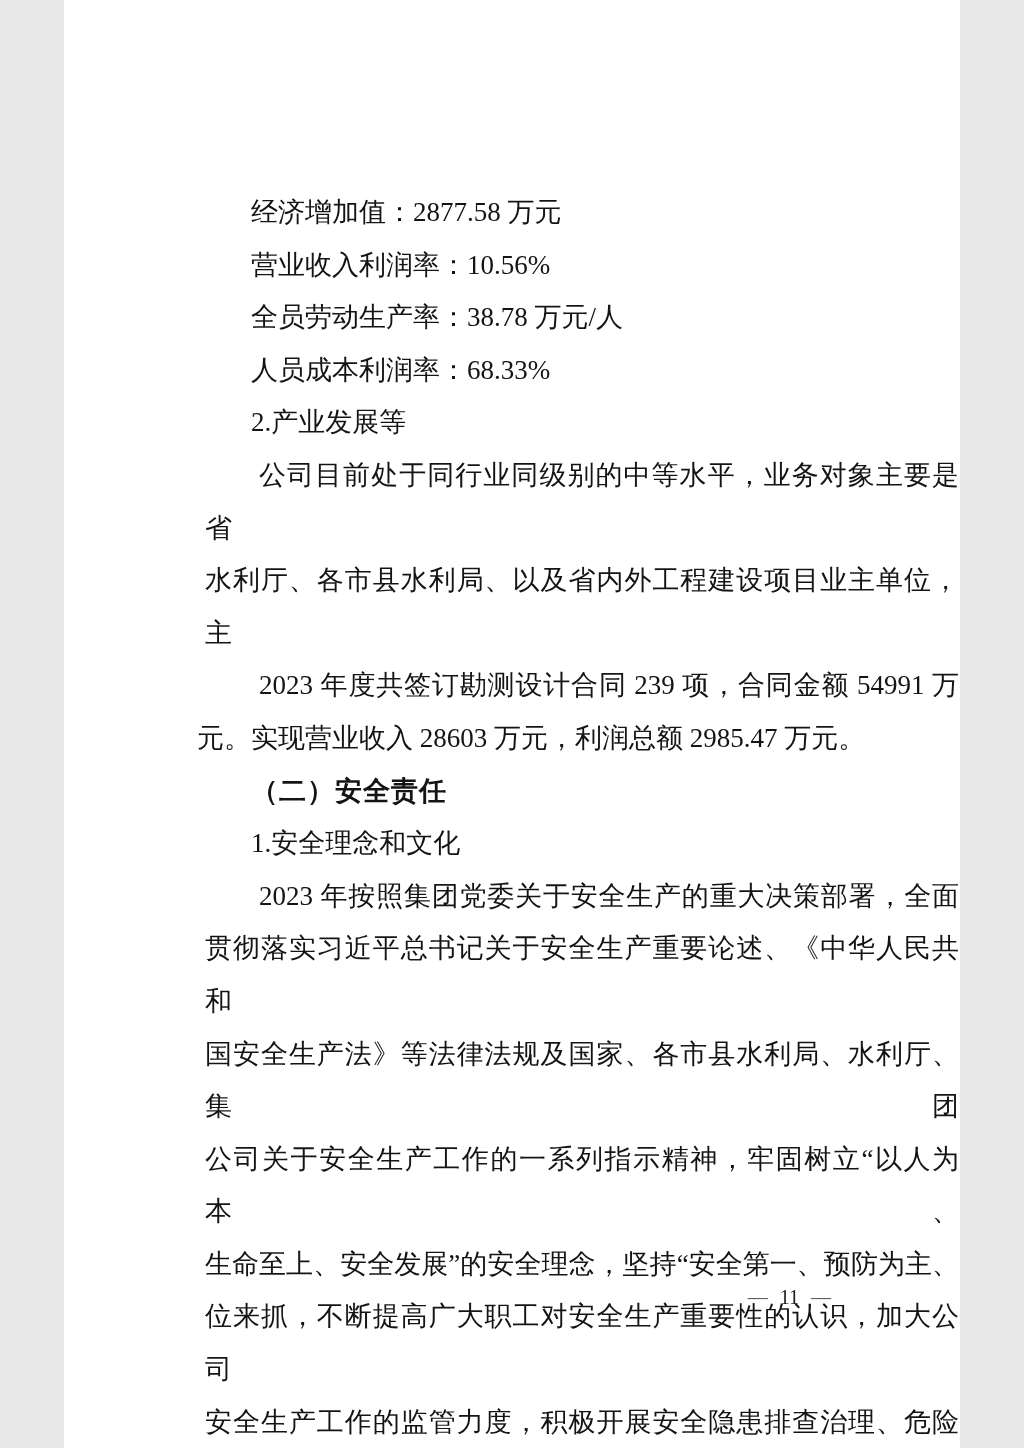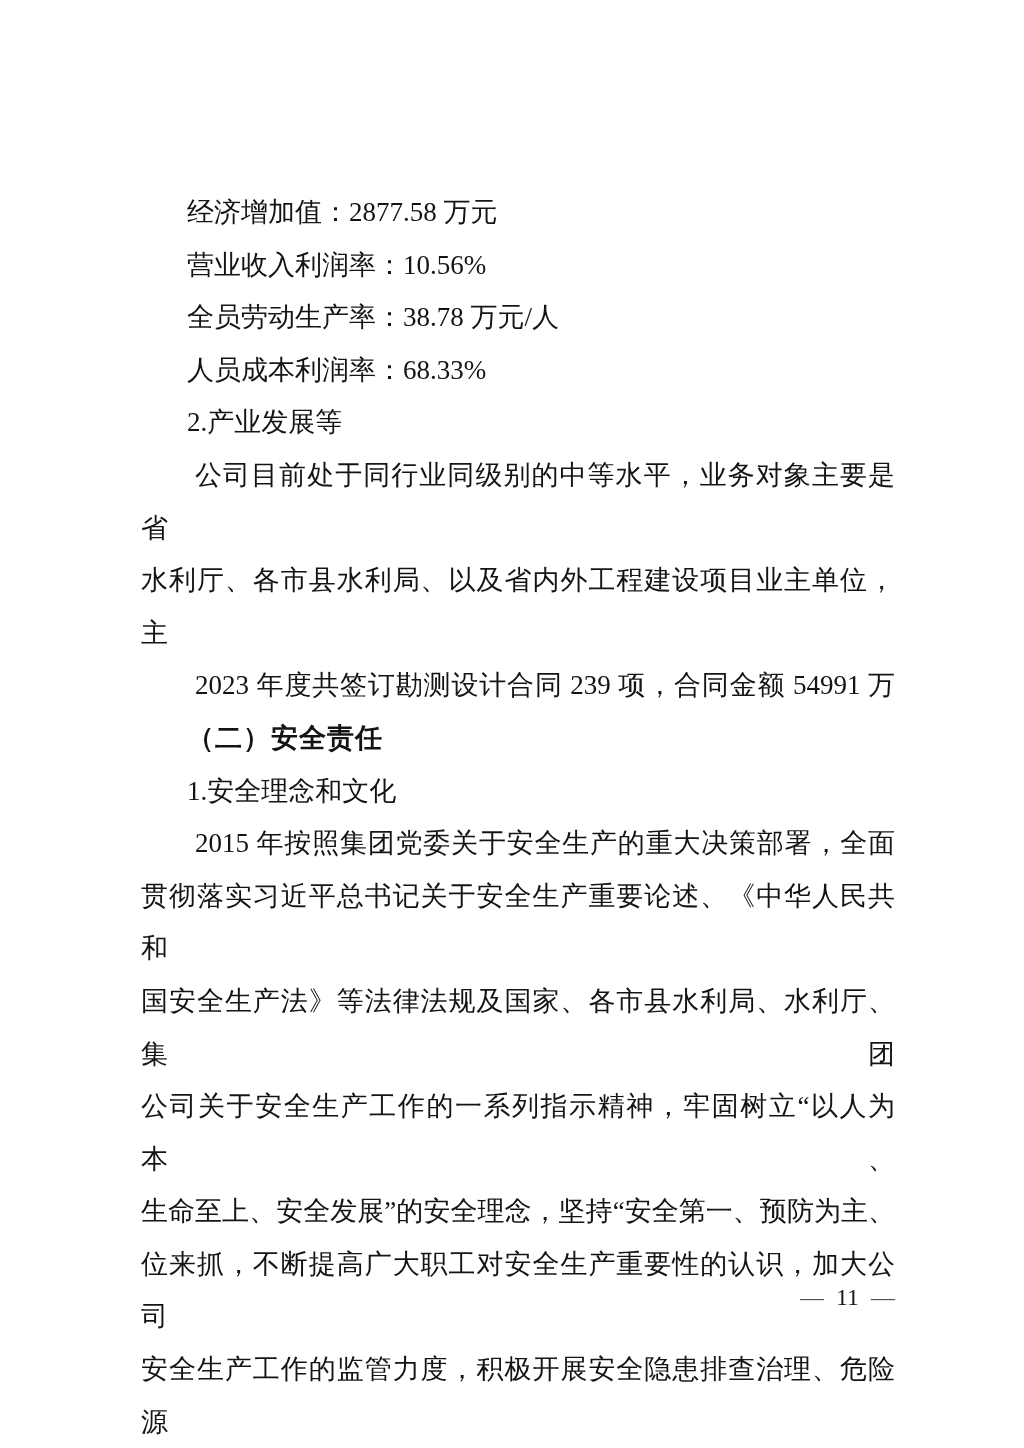--- a/index.html
+++ b/index.html
@@ -2,21 +2,21 @@
 <html><head>
 <meta charset="utf-8">
 <style>
   html, body {
     margin: 0;
     padding: 0;
     background: #e8e8e8;
   }
   .page {
     position: relative;
-    width: 1024px;
+    width: 896px;
     height: 1448px;
     margin: 0 auto;
     background: #ffffff;
     font-family: "Liberation Serif", "DejaVu Serif", serif;
     color: #141414;
     overflow: hidden;
   }
   .content {
     position: absolute;
     left: 133px;
@@ -40,21 +40,21 @@
     text-indent: 2em;
   }
   .line.subheading {
     font-weight: bold;
     letter-spacing: 1px;
   }
   .footer {
     position: absolute;
     top: 1282px;
     right: 129px;
-    font-size: 24px;
+    font-size: 20px;
     line-height: 30px;
     color: #222222;
   }
   .footer .dash {
     color: #555555;
   }
   .footer .num {
     margin: 0 12px;
     color: #1a1a1a;
   }
@@ -65,23 +65,24 @@
 <div class="page">
   <div class="content">
       <div class="line indent">经济增加值：2877.58 万元</div>
       <div class="line indent">营业收入利润率：10.56%</div>
       <div class="line indent">全员劳动生产率：38.78 万元/人</div>
       <div class="line indent">人员成本利润率：68.33%</div>
       <div class="line indent">2.产业发展等</div>
       <div class="line indent justify">公司目前处于同行业同级别的中等水平，业务对象主要是省</div>
       <div class="line justify">水利厅、各市县水利局、以及省内外工程建设项目业主单位，主</div>
       <div class="line indent justify">2023 年度共签订勘测设计合同 239 项，合同金额 54991 万</div>
+      <div class="line">元。实现营业收入 28603 万元，利润总额 2985.47 万元。</div>
       <div class="line indent subheading">（二）安全责任</div>
       <div class="line indent">1.安全理念和文化</div>
-      <div class="line indent justify">2015 年按照集团党委关于安全生产的重大决策部署，全面</div>
+      <div class="line indent justify">2023 年按照集团党委关于安全生产的重大决策部署，全面</div>
       <div class="line justify">贯彻落实习近平总书记关于安全生产重要论述、《中华人民共和</div>
       <div class="line justify">国安全生产法》等法律法规及国家、各市县水利局、水利厅、集团</div>
       <div class="line justify">公司关于安全生产工作的一系列指示精神，牢固树立“以人为本、</div>
       <div class="line justify">生命至上、安全发展”的安全理念，坚持“安全第一、预防为主、</div>
       <div class="line justify">位来抓，不断提高广大职工对安全生产重要性的认识，加大公司</div>
       <div class="line justify">安全生产工作的监管力度，积极开展安全隐患排查治理、危险源</div>
     </div>
   <div class="footer">
     <span class="dash">—</span><span class="num">11</span><span class="dash">—</span>
   </div>

